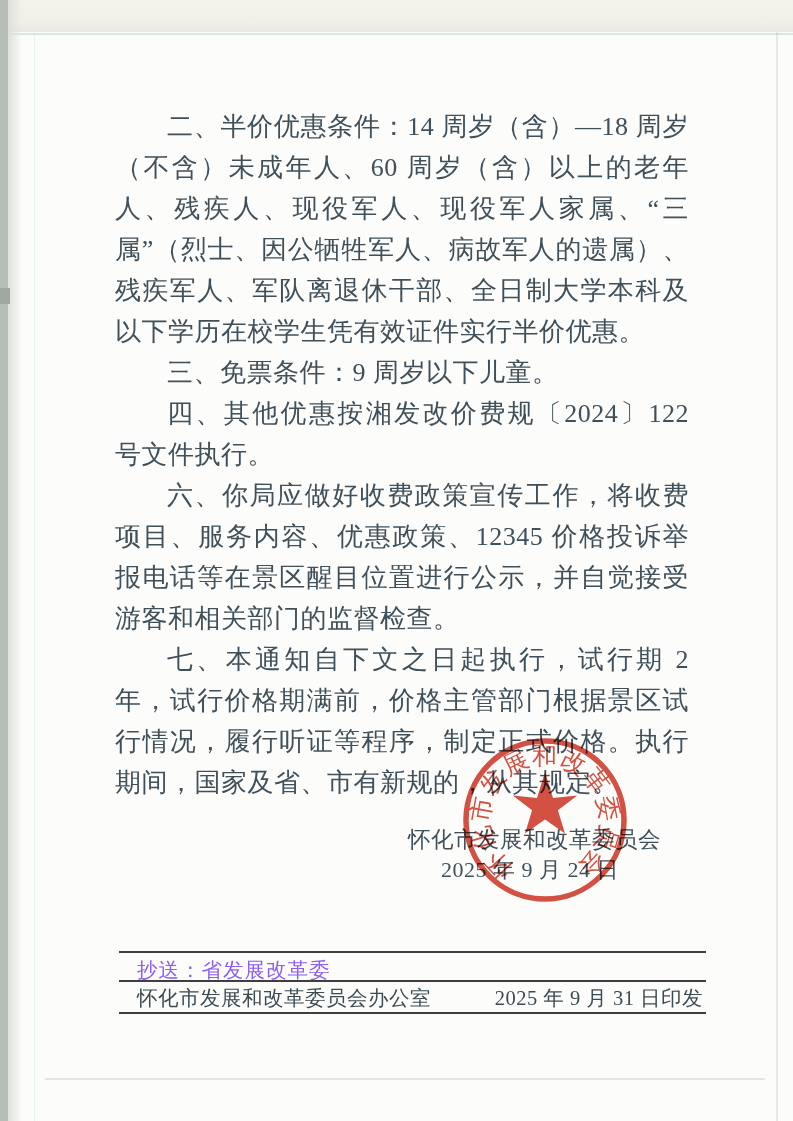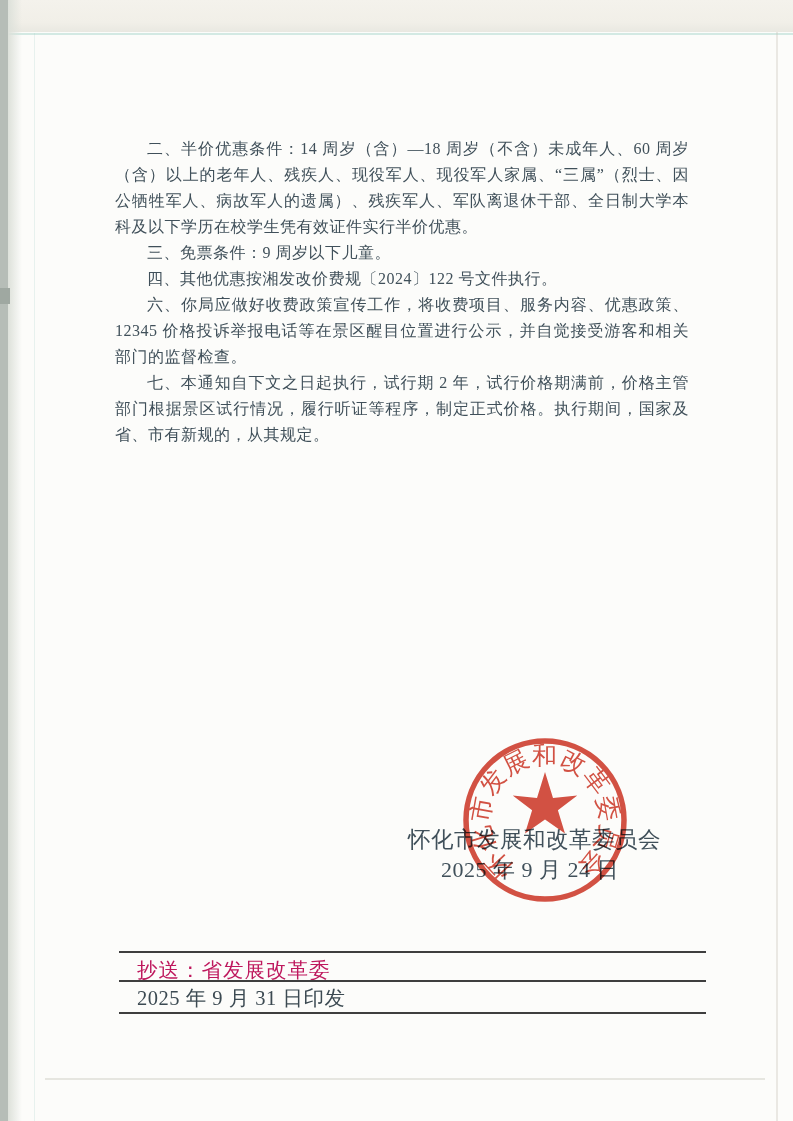--- a/index.html
+++ b/index.html
@@ -23,22 +23,22 @@
   .scan-left-blob{position:absolute;left:0;top:288px;width:10px;height:16px;
     background:#9fa8a1;}
   .scan-vert-line{position:absolute;left:34px;top:33px;width:1px;height:1088px;
     background:rgba(160,205,195,0.22);}
   .scan-right-line{position:absolute;left:776px;top:32px;width:2px;height:1089px;
     background:rgba(200,196,182,0.35);}
   .scan-bottom-line{position:absolute;left:45px;top:1078px;width:720px;height:2px;
     background:rgba(205,203,193,0.45);}
   
   .doc-body{
-    position:absolute;left:115px;top:136px;width:574px;
-    font-size:16px;line-height:26px;
+    position:absolute;left:115px;top:106px;width:574px;
+    font-size:26px;line-height:41px;
     text-align:justify;
     letter-spacing:0.5px;
   }
   .doc-body p{margin:0;text-indent:2em;}
   
   .signature{
     position:absolute;left:408px;top:824px;width:244px;
     text-align:center;
   }
   .signature .org{font-size:22.5px;letter-spacing:0.5px;white-space:nowrap;}
@@ -49,21 +49,21 @@
     mix-blend-mode:multiply;
     opacity:0.88;
   }
   
   .rule{position:absolute;left:119px;width:587px;height:2px;background:#3e3e3e;}
   .rule.r1{top:951px;}
   .rule.r2{top:980px;}
   .rule.r3{top:1012px;}
   .footer-row1{
     position:absolute;left:137px;top:956px;width:560px;height:24px;
-    font-size:20.5px;letter-spacing:1px;white-space:nowrap;color:#be185d;
+    font-size:20.5px;letter-spacing:1px;white-space:nowrap;color:#8b5cf6;
   }
   .footer-row2{
     position:absolute;left:137px;top:985px;width:566px;height:26px;
     display:flex;justify-content:space-between;align-items:center;
     font-size:20.5px;letter-spacing:0.5px;white-space:nowrap;color:#3c4a52;
   }
 </style>
 </head>
 <body>
 
@@ -95,15 +95,16 @@
   <text font-size="25" letter-spacing="1" fill="#cf3a2a" font-family="Liberation Serif, DejaVu Serif, serif">
     <textPath href="#sealArc" startOffset="50%" text-anchor="middle">怀化市发展和改革委员会</textPath>
   </text>
   <polygon fill="#cf3a2a" points="90,42 98,68 122.3,65.5 102.9,80.2 110,103.5 90,89.6 70,103.5 77.1,80.2 57.7,65.5 82,68"></polygon>
 </svg>
 
 <div class="rule r1"></div>
 <div class="footer-row1">抄送：省发展改革委</div>
 <div class="rule r2"></div>
 <div class="footer-row2">
+  <span>怀化市发展和改革委员会办公室</span>
   <span>2025 年 9 月 31 日印发</span>
 </div>
 <div class="rule r3"></div>
 
 </body></html>

